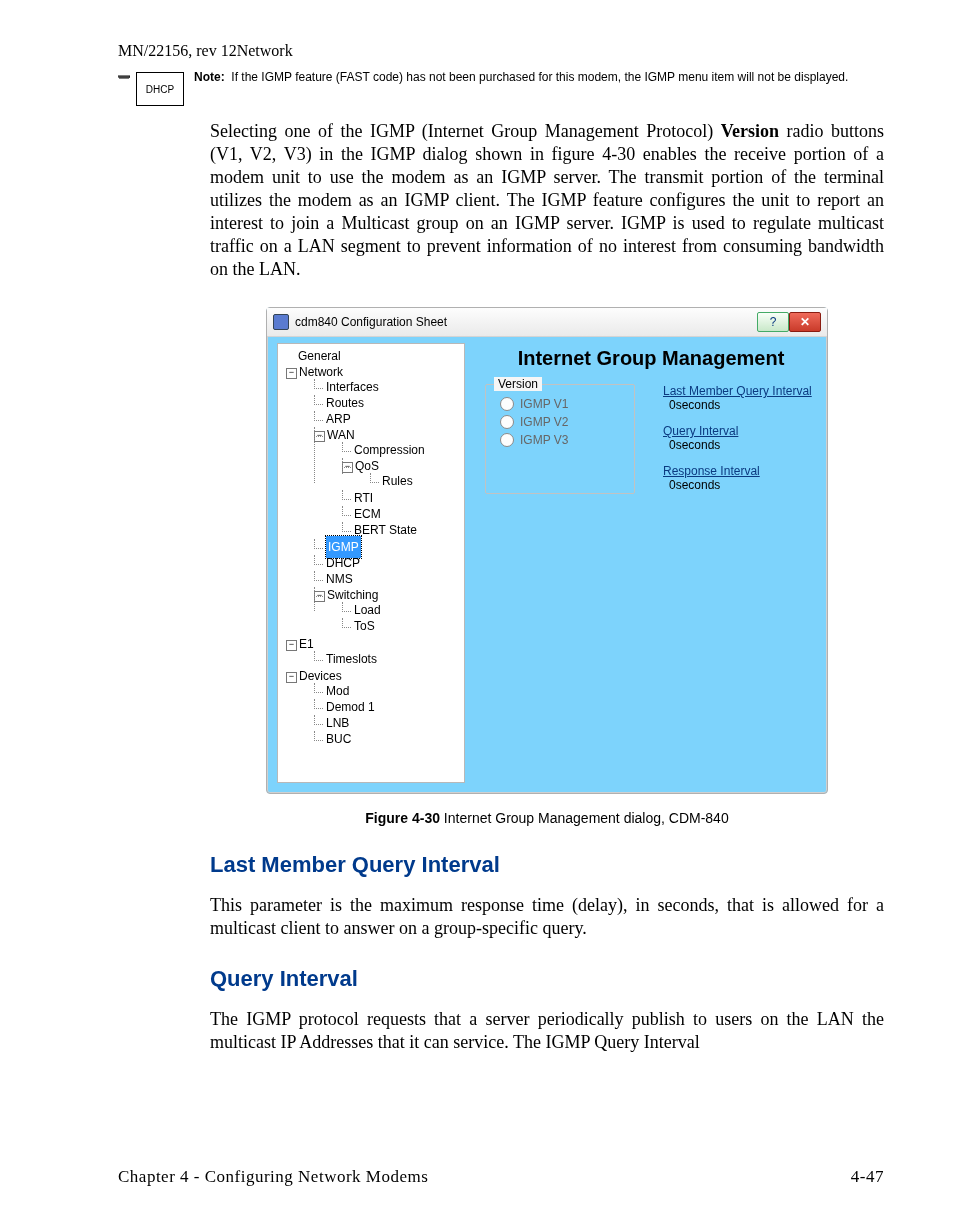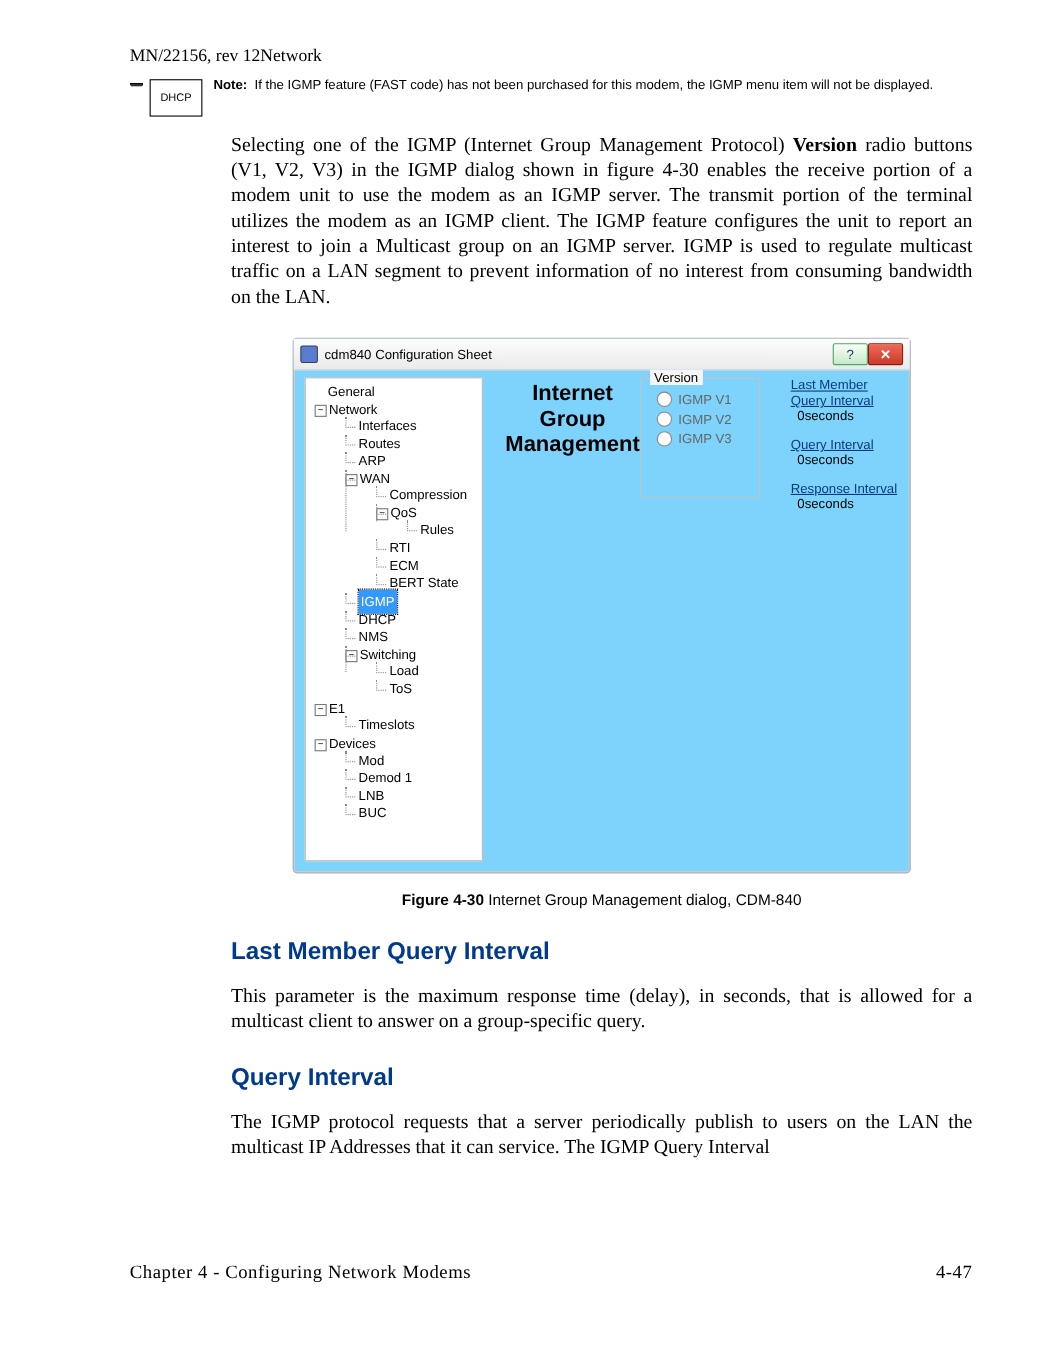--- a/index.html
+++ b/index.html
@@ -22,38 +22,38 @@
 .dlg-body{display:flex;padding:6px 10px 10px 10px;gap:20px}
 .tree{width:176px;border:1px solid #b8b8b8;background:#fff;padding:4px 4px 4px 6px;height:430px;overflow:hidden}
 .tree ul{list-style:none;margin:0;padding-left:14px}
 .tree>ul{padding-left:0}
 .tree li{position:relative;padding:1px 0 1px 14px;white-space:nowrap}
 .tree li::before{content:"";position:absolute;left:2px;top:0;bottom:50%;border-left:1px dotted #888}
 .tree li::after{content:"";position:absolute;left:2px;top:9px;width:9px;border-top:1px dotted #888}
 .tree>ul>li::before,.tree>ul>li::after{display:none}
 .tgl{display:inline-block;width:9px;height:9px;border:1px solid #777;background:#fff;text-align:center;line-height:7px;font-size:9px;margin-right:2px;margin-left:-12px;vertical-align:1px}
 .sel{background:#3399ff;color:#fff;padding:4px 2px;outline:1px dotted #000}
-.rpane{flex:1;display:flex;flex-direction:row}
+.rpane{flex:1;display:flex;flex-direction:column}
 .rtitle{font-family:Helvetica,Arial,sans-serif;font-weight:bold;font-size:20px;text-align:center;padding:4px 0 14px}
 .rcols{display:flex;gap:28px;flex:1}
 .grp{border:1px solid #c2c2c2;border-radius:2px;padding:8px 14px 12px;width:120px;height:88px;position:relative}
 .grp-title{position:absolute;top:-8px;left:8px;background:#f6f6f6;padding:0 4px;font-size:12px}
 .radio{display:flex;align-items:center;gap:6px;margin:4px 0;color:#666}
 .radio .rbullet{width:12px;height:12px;border:1px solid #8a8a8a;border-radius:50%;background:#fdfdfd}
 .rinfo{font-size:12px}
 .rinfo .lbl{color:#0b3a80;text-decoration:underline;margin-top:2px}
 .rinfo .lbl:first-child{margin-top:0}
 .rinfo .val{margin:0 0 12px 6px}
 .btnrow{display:flex;justify-content:flex-end;gap:10px;padding:10px 4px 0 0}
 .btn{min-width:74px;height:22px;border:1px solid #8a8a8a;border-radius:3px;background:linear-gradient(#fdfdfd,#e5e5e5);font-size:12px;display:flex;align-items:center;justify-content:center}
 .btn.ok{box-shadow:0 0 0 1px #3c7fb1}
 .figcap{text-align:center;font-family:Helvetica,Arial,sans-serif;font-size:14px;margin-top:16px}
 .figcap b{font-weight:bold}
 .h2{font-family:Helvetica,Arial,sans-serif;font-size:22px;font-weight:bold;color:#003a8c;margin-top:26px}
-.ftr{position:absolute;left:118px;right:70px;bottom:60px;display:flex;justify-content:space-between;font-size:17px;letter-spacing:.5px}
+.ftr{position:absolute;left:118px;right:70px;bottom:40px;display:flex;justify-content:space-between;font-size:17px;letter-spacing:.5px}
 </style>
 </head>
 <body>
 
 <div class="page">
   <div class="hdr">
     <span>MN/22156, rev 12</span>
     <span>Network</span>
   </div>
 

